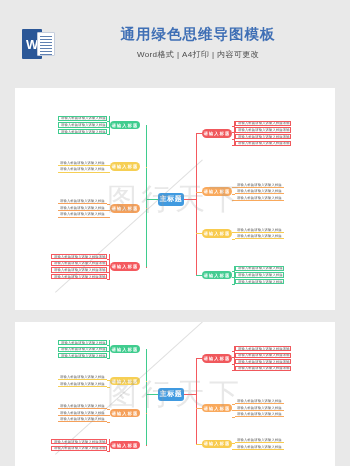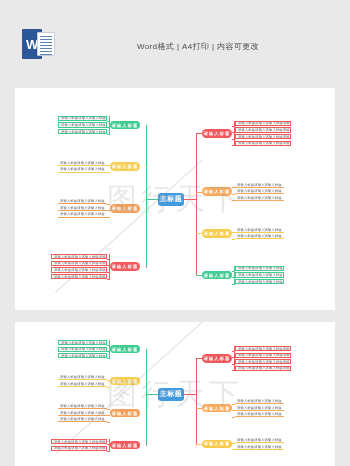--- a/index.html
+++ b/index.html
@@ -37,21 +37,21 @@
   .logo .pageicon i:first-child { margin-top: 3px; }
 
   .titlewrap {
     position: absolute; left: 72px; top: 24px; width: 252px; text-align: center;
   }
   .maintitle {
     color: #3f6fb5; font-size: 14.5px; font-weight: bold; letter-spacing: 1px;
     line-height: 20px; white-space: nowrap;
   }
   .subtitle {
-    margin-top: 17px; color: #4a4a4a; font-size: 8px; letter-spacing: .4px;
+    margin-top: 5px; color: #4a4a4a; font-size: 8px; letter-spacing: .4px;
     line-height: 12px; white-space: nowrap;
   }
 
   
   .card {
     position: absolute; left: 15px; width: 320px; background: #ffffff; overflow: hidden;
   }
   #card1 { top: 88px; height: 222px; }
   #card2 { top: 322px; height: 144px; }
 
@@ -112,20 +112,21 @@
         <i></i>
           <i></i>
           <i></i>
           <i></i>
           <i></i>
           <i></i>
           <i></i>
       </div>
     </div>
     <div class="titlewrap">
+      <div class="maintitle">通用绿色思维导图模板</div>
       <div class="subtitle">Word格式 | A4打印 | 内容可更改</div>
     </div>
   </div>
 
   <div class="card" id="card1">
     <div class="map">
         <div class="watermark">图行天下</div>
         <div class="wm-diag" style="left: 40px; top: 204.24px; width: 198.4px; transform: rotate(-42deg);"></div>
         <div class="center" style="left: 143px; top: 104.5px; width: 26px; height: 13px; background: rgb(64, 154, 224);">主标题</div>
         <div class="pill" style="left: 95px; top: 32.75px; width: 30px; height: 8.5px; background: rgb(63, 204, 142);">请输入标题</div>

